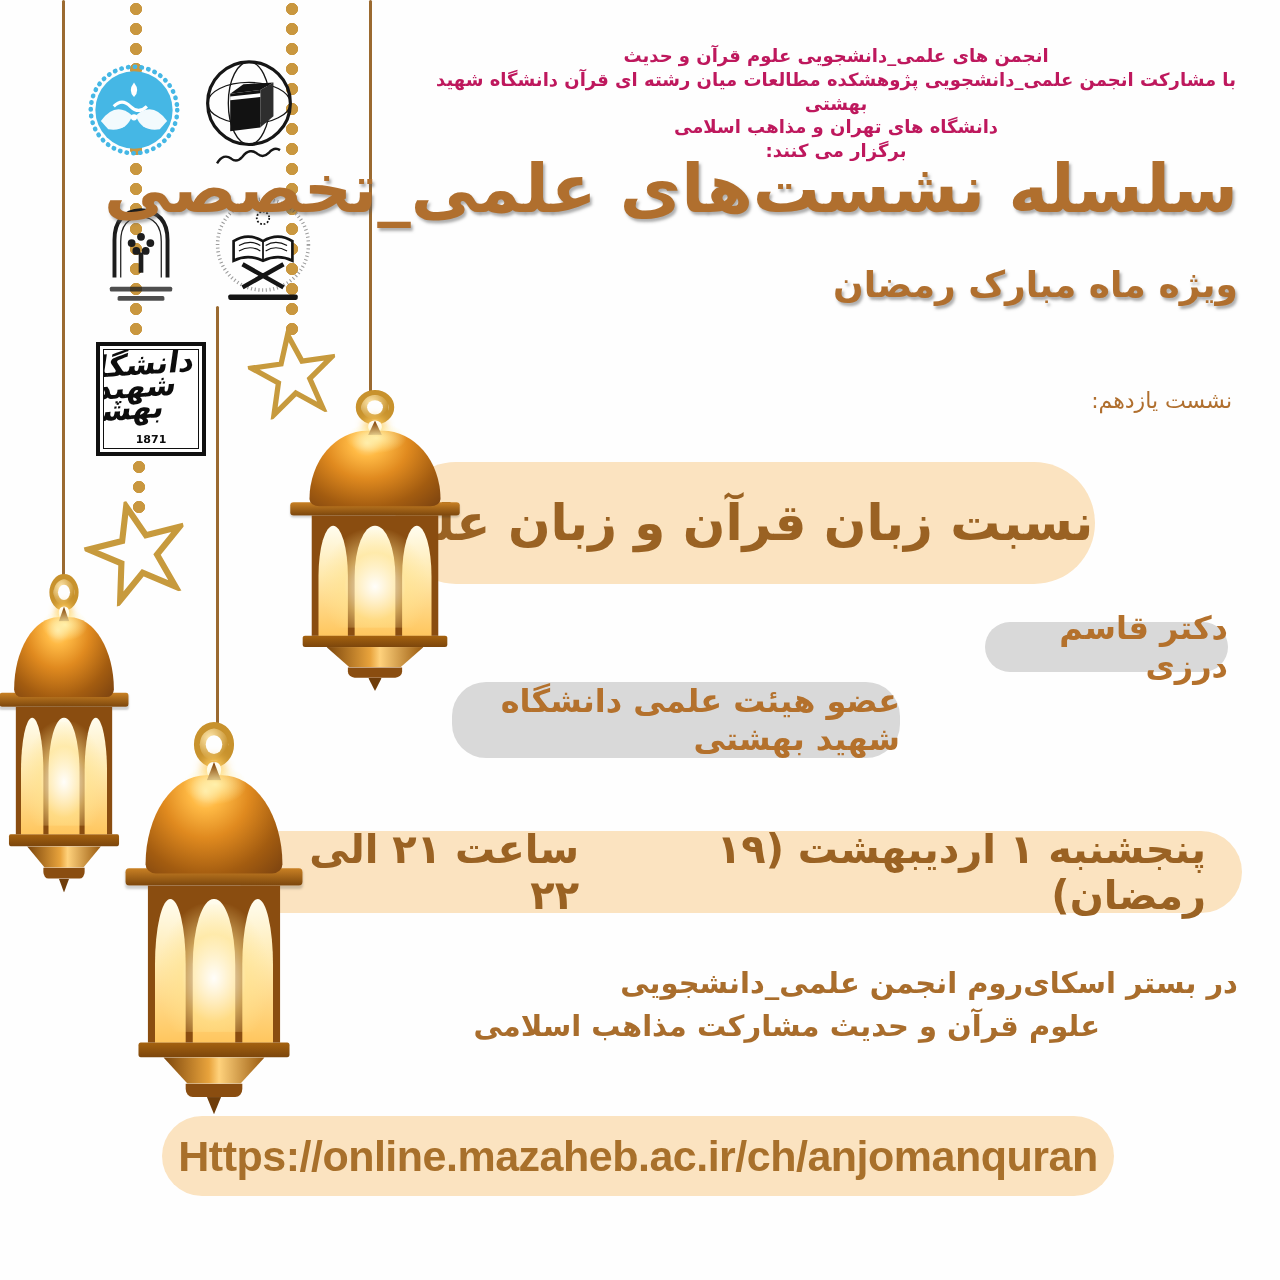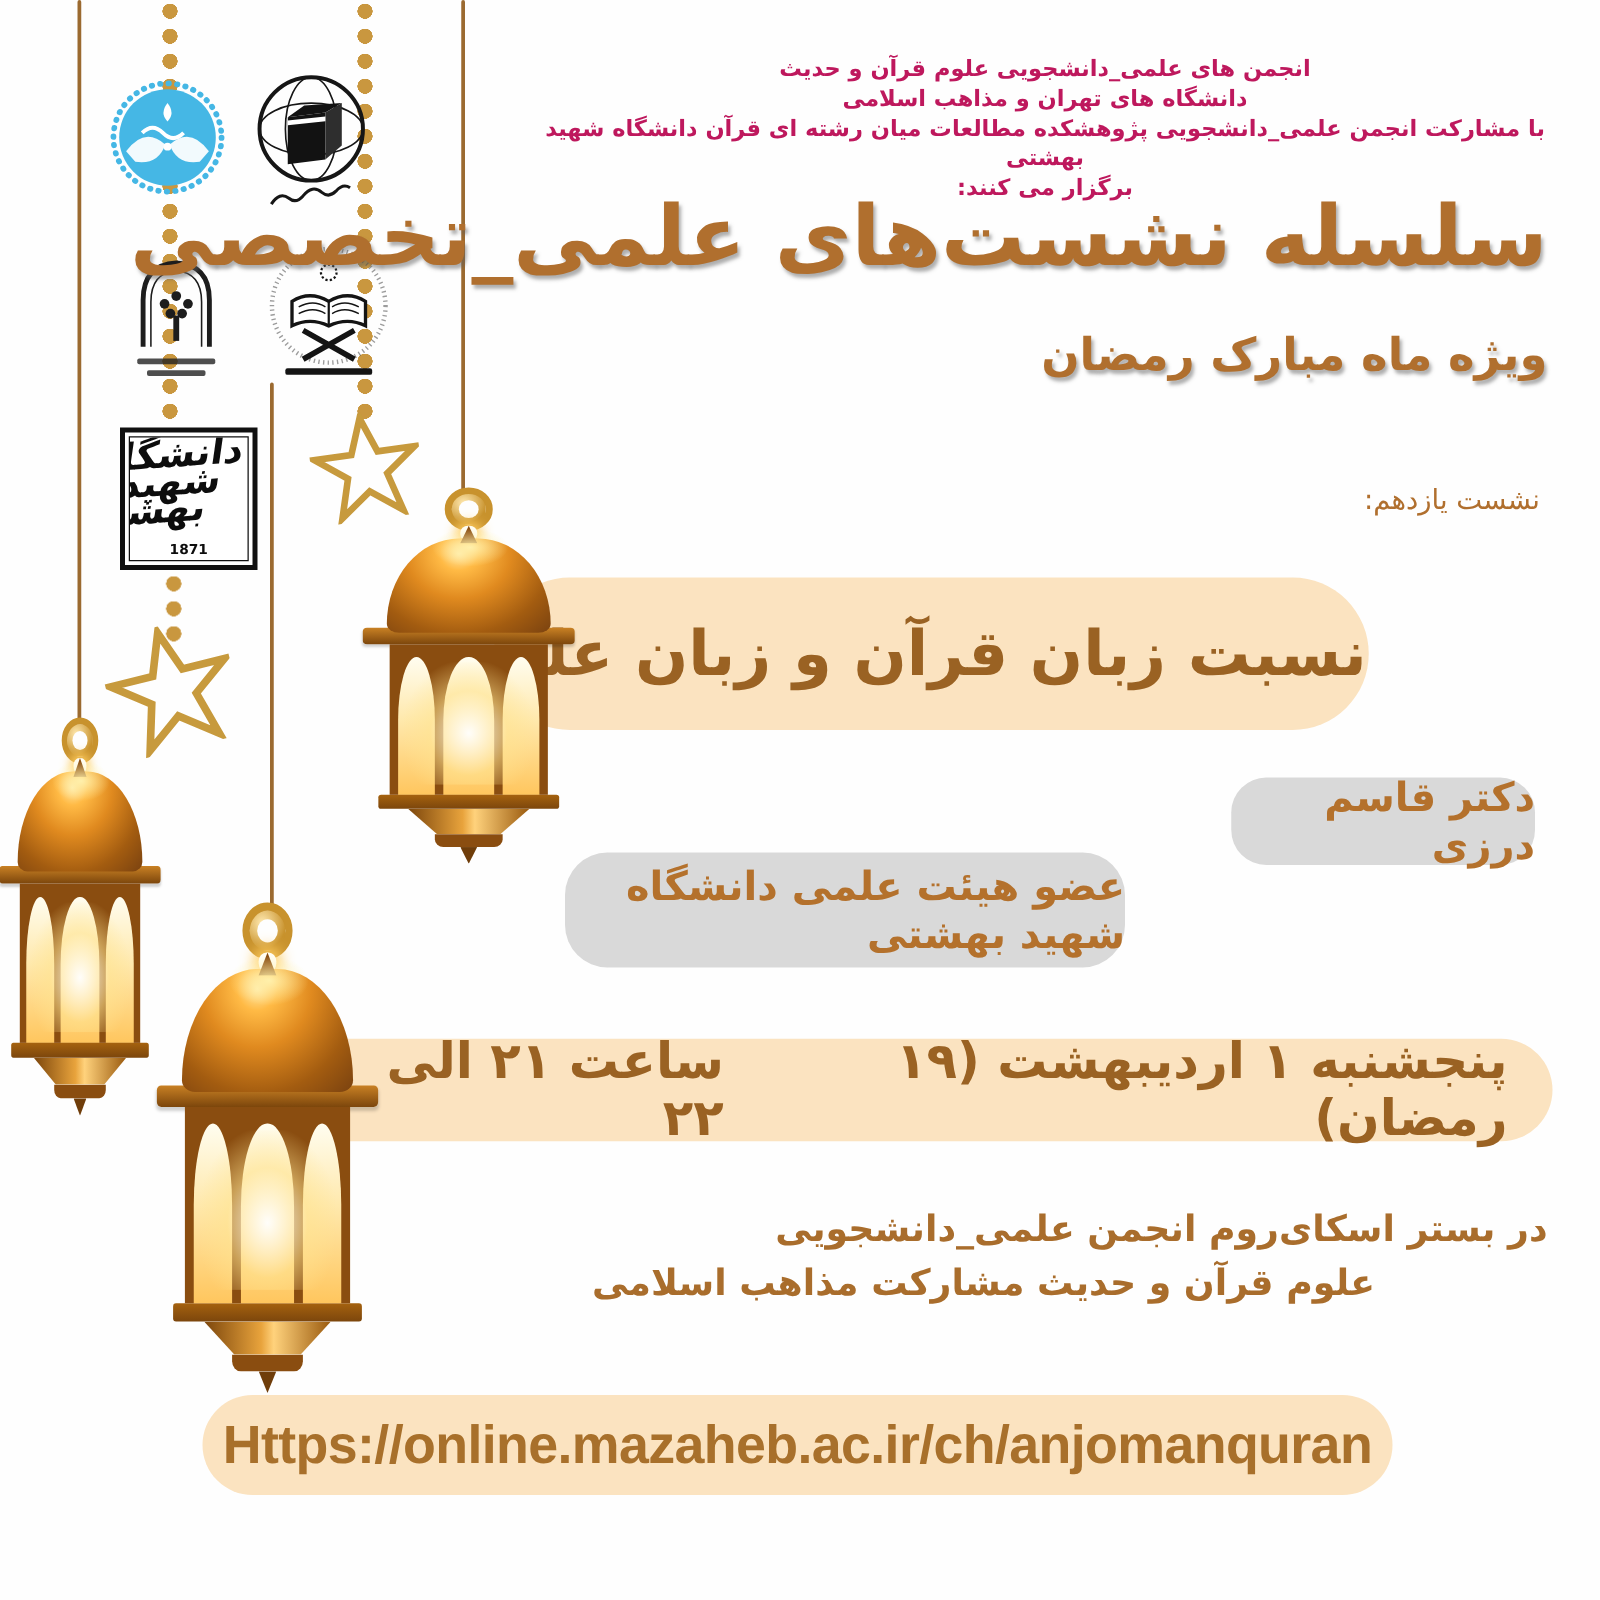--- a/index.html
+++ b/index.html
@@ -55,25 +55,25 @@
     color:#b06f2e;font-weight:400;font-size:22px;
   }
   .pill{position:absolute;z-index:3;box-sizing:border-box;display:flex;align-items:center;}
   .pill-peach{background:#fbe3c0;}
   .pill-gray{background:#d9d9d9;}
   .topic-pill{
     left:395px;top:462px;width:700px;height:122px;border-radius:62px;
     justify-content:center;color:#9a6223;font-weight:700;font-size:50px;
   }
   .speaker-pill{
-    left:985px;top:622px;width:243px;height:70px;border-radius:28px;
+    left:985px;top:622px;width:243px;height:50px;border-radius:28px;
     justify-content:center;color:#b4712c;font-weight:700;font-size:32px;
   }
   .affil-pill{
-    left:452px;top:682px;width:448px;height:92px;border-radius:34px;
+    left:452px;top:682px;width:448px;height:76px;border-radius:34px;
     justify-content:center;color:#b4712c;font-weight:700;font-size:32px;
   }
   .date-pill{
     left:238px;top:831px;width:1004px;height:82px;border-radius:42px;
     justify-content:space-between;padding:0 36px 0 24px;
     color:#9a6223;font-weight:700;font-size:40px;
   }
   .platform-text{
     position:absolute;right:42px;top:962px;z-index:3;text-align:right;
     color:#a96d2c;font-weight:700;font-size:29px;line-height:1.48;
@@ -201,22 +201,22 @@
     <div class="stamp-inner">
       <span class="stamp-word w1">دانشگاه</span>
       <span class="stamp-word w2">شهید</span>
       <span class="stamp-word w3">بهشتی</span>
       <span class="stamp-year">1871</span>
     </div>
   </div>
 
   <div class="top-text rtl">
     <div>انجمن های علمی_دانشجویی علوم قرآن و حدیث</div>
+    <div>با مشارکت انجمن علمی_دانشجویی پژوهشکده مطالعات میان رشته ای قرآن دانشگاه شهید بهشتی</div>
     <div>دانشگاه های تهران و مذاهب اسلامی</div>
-    <div>با مشارکت انجمن علمی_دانشجویی پژوهشکده مطالعات میان رشته ای قرآن دانشگاه شهید بهشتی</div>
     <div>برگزار می کنند:</div>
   </div>
 
   <div class="main-title rtl">
     <span class="t1">سلسله نشست‌های علمی_تخصصی</span>
     <span class="t2">ویژه ماه مبارک رمضان</span>
   </div>
 
   <div class="session-label rtl">نشست یازدهم:</div>
 

